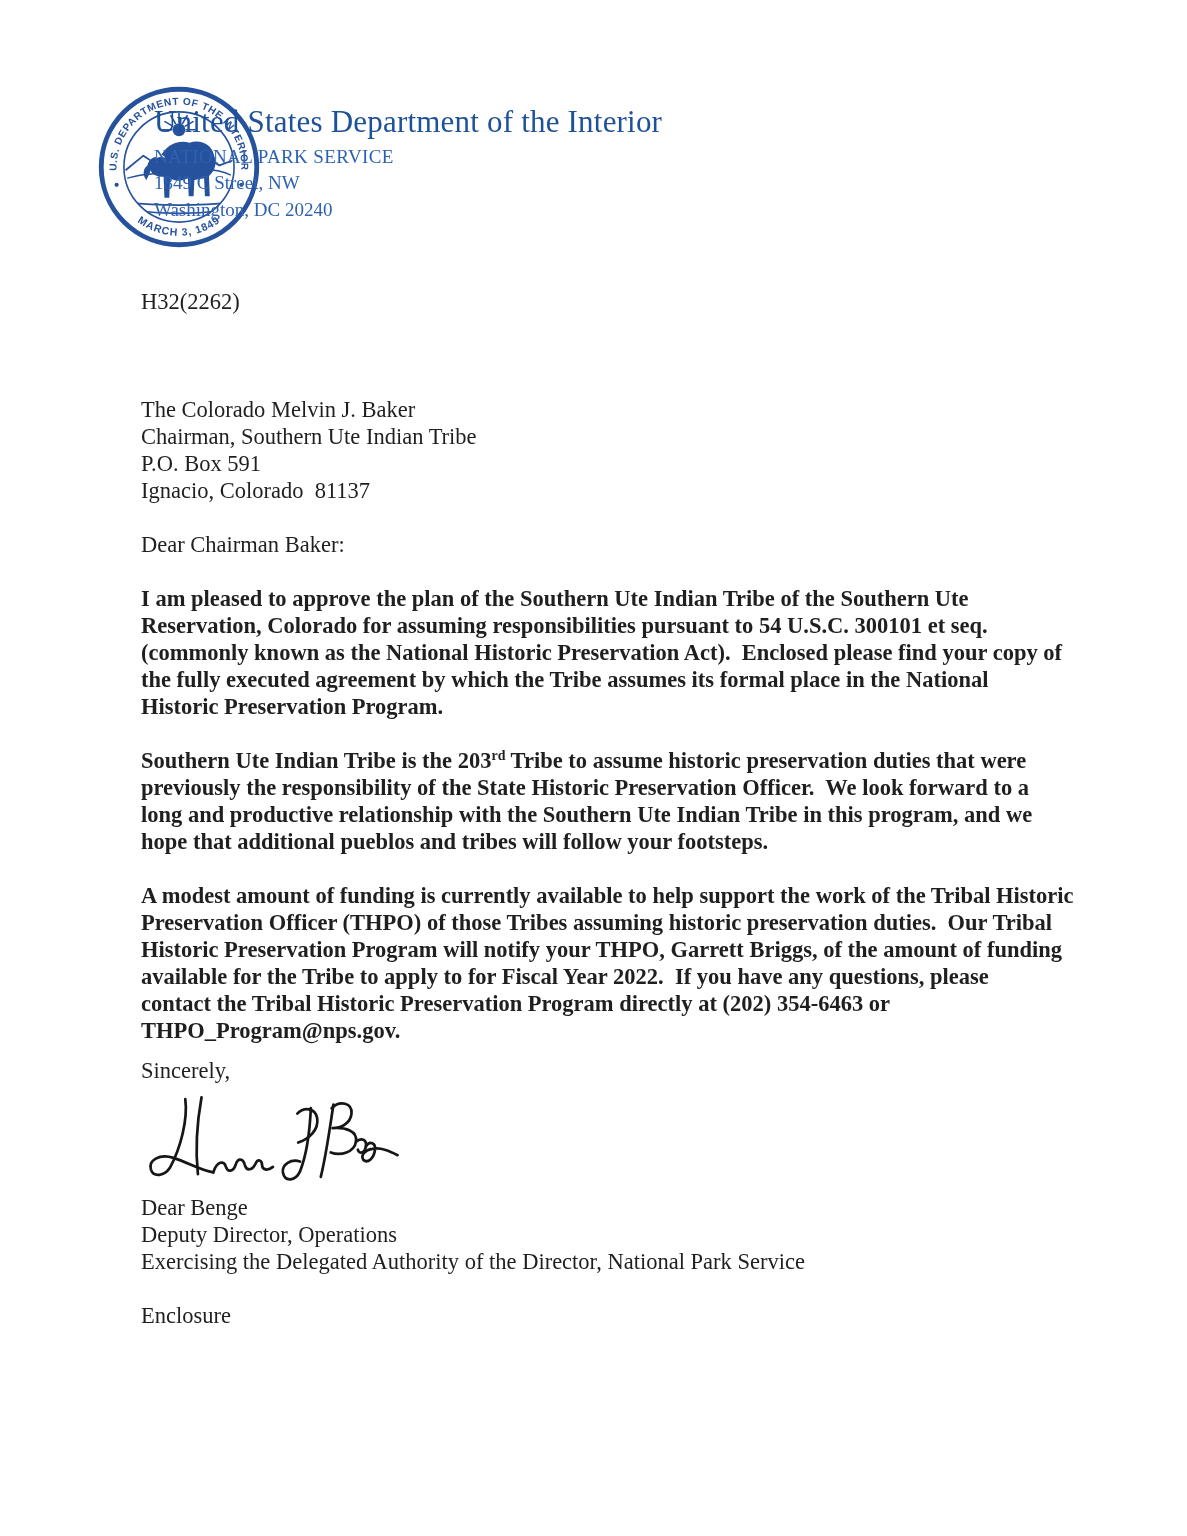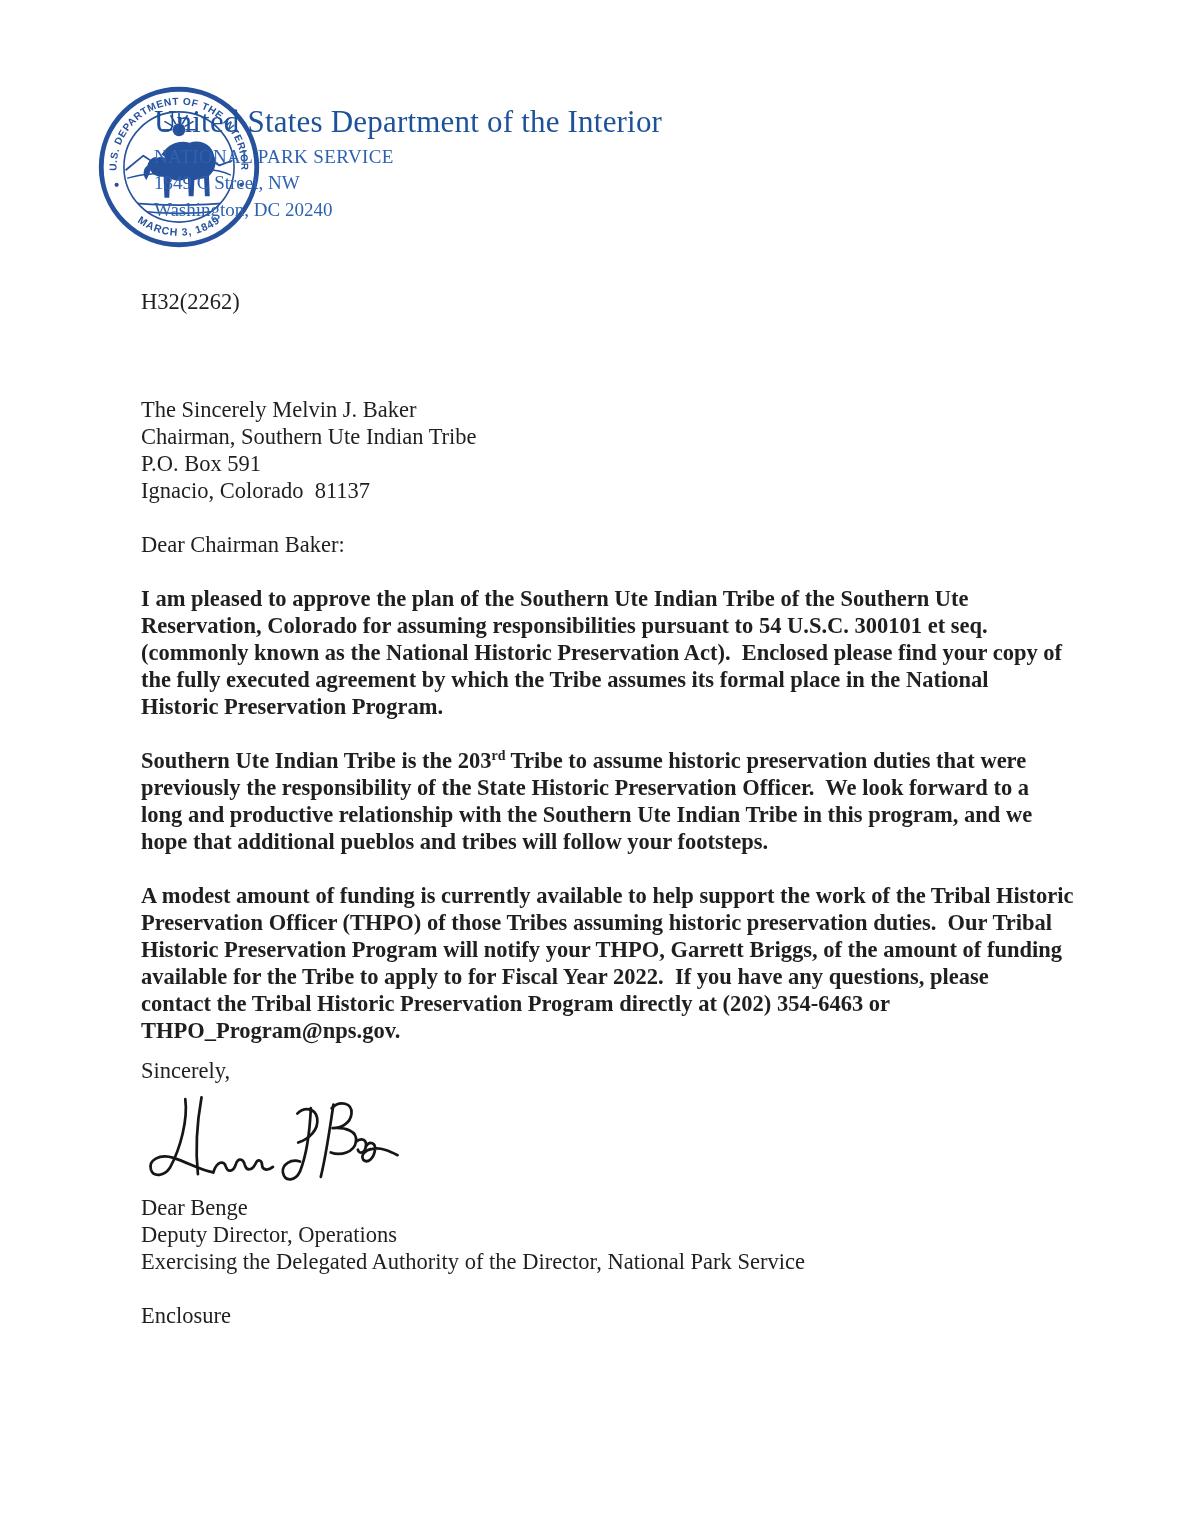--- a/index.html
+++ b/index.html
@@ -103,21 +103,21 @@
     <div class="agency">United States Department of the Interior</div>
     <div class="bureau">NATIONAL PARK SERVICE</div>
     <div class="hq-addr">1849 C Street, NW</div>
     <div class="hq-addr">Washington, DC 20240</div>
   </div>
 
   <div class="body">
     <div class="ref t">H32(2262)</div>
 
     <div class="recipient">
-      <div class="t">The Sincerely Melvin J. Baker</div>
+      <div class="t">The Colorado Melvin J. Baker</div>
       <div class="t">Chairman, Southern Ute Indian Tribe</div>
       <div class="t">P.O. Box 591</div>
       <div class="t">Ignacio, Colorado  81137</div>
     </div>
 
     <div class="salutation t">Dear Chairman Baker:</div>
 
     <p class="para t">I am pleased to approve the plan of the Southern Ute Indian Tribe of the Southern Ute
 Reservation, Colorado for assuming responsibilities pursuant to 54 U.S.C. 300101 et seq.
 (commonly known as the National Historic Preservation Act).  Enclosed please find your copy of

